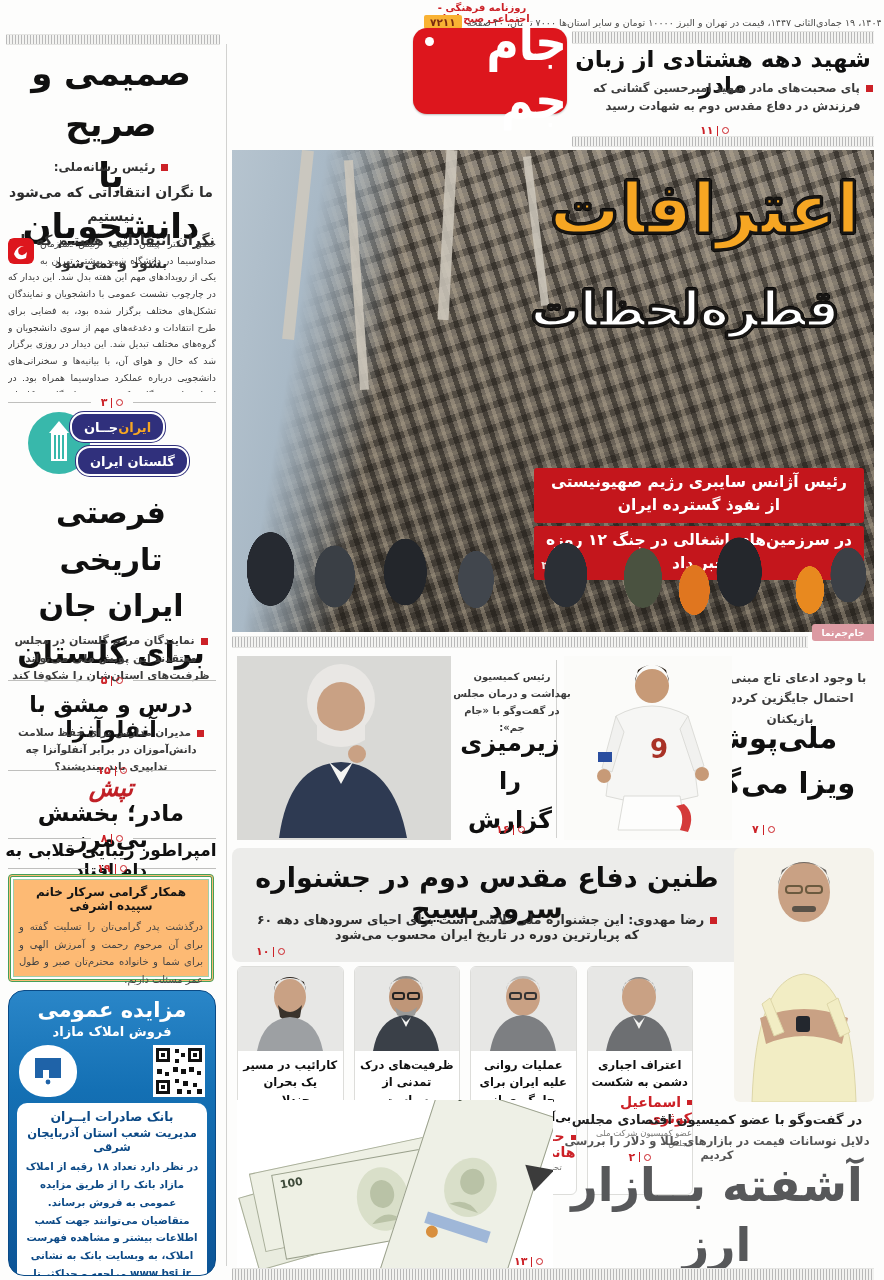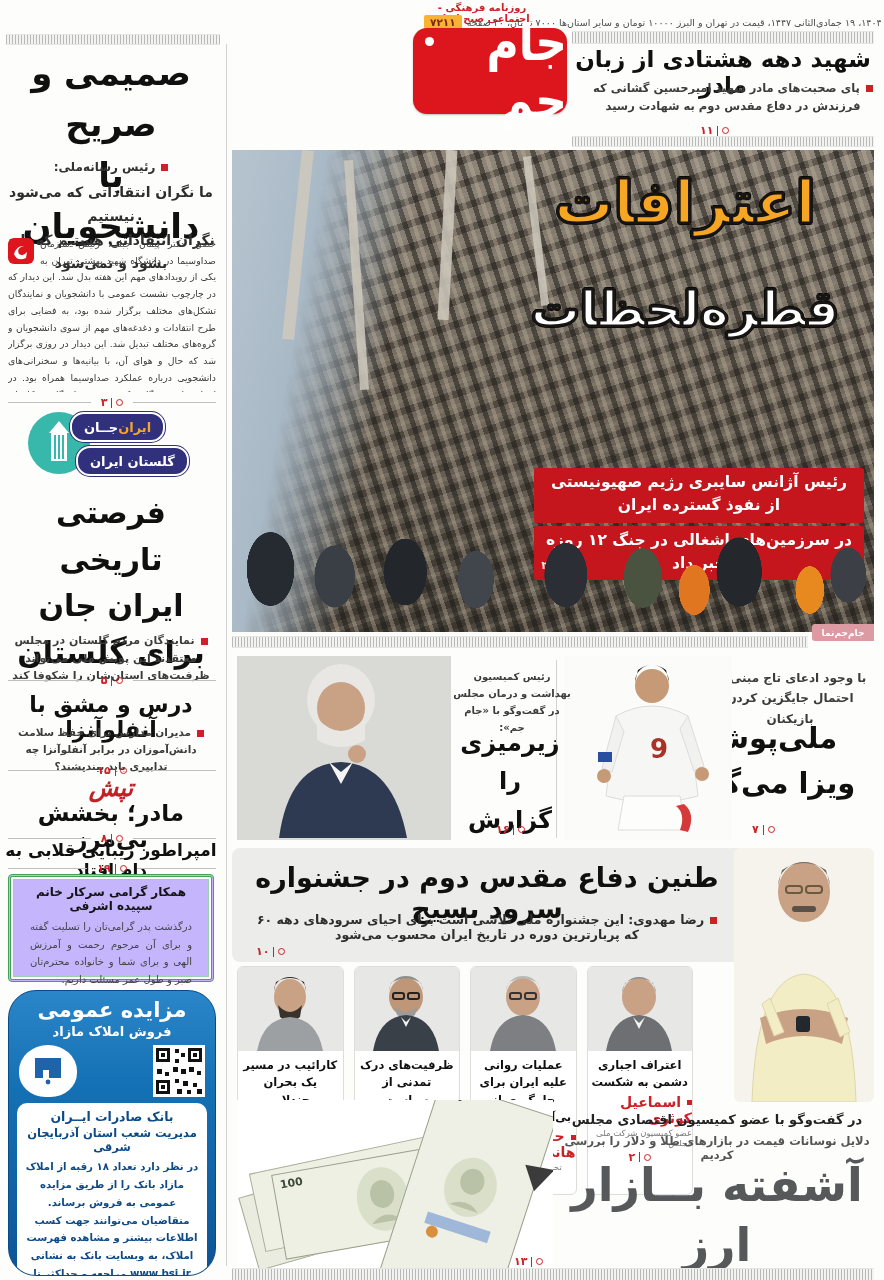--- a/index.html
+++ b/index.html
@@ -25,21 +25,21 @@
                padding:3px 10px 5px;border-radius:3px;line-height:1.5;}
   .card{width:106px;background:#fff;border:1px solid #ddddda;border-radius:6px;overflow:hidden;
         display:flex;flex-direction:column;align-items:center;padding-bottom:6px;}
   .card .por{width:100%;height:84px;background:#e7e7e5;}
   .card .ct{font-size:11.5px;font-weight:bold;line-height:1.5;text-align:center;margin:6px 4px 2px;color:#101010;min-height:34px;}
   .card .cn{font-size:14px;font-weight:bold;color:#cc2127;}
   .card .cr{font-size:8.5px;color:#787876;margin:2px 0 3px;}
   .pill{position:absolute;height:26px;border-radius:14px;background:#30307c;border:2px solid #fff;
         box-shadow:0 0 0 1px #30307c;display:flex;align-items:center;justify-content:center;
         font-size:13px;font-weight:bold;color:#fff;padding:0 12px;white-space:nowrap;}
-  .adbox{background:linear-gradient(180deg,#2a86c8 0%,#1470b4 35%,#0c5496 100%);border-radius:28px;
+  .adbox{background:linear-gradient(180deg,#2a86c8 0%,#1470b4 35%,#0c5496 100%);border-radius:16px;
          color:#fff;overflow:hidden;border:1px solid #0a4a86;}
   .adpanel{background:#fff;border-radius:10px;margin:6px 8px;padding:6px 6px 8px;color:#0d4a86;}
   .beam{position:absolute;background:#cfc9bd;opacity:.85;}
   svg{display:block;}
 </style>
 </head>
 <body>
 
 <div class="page">
 
@@ -76,21 +76,21 @@
        background:
          linear-gradient(100deg,#b6c4cf 0%,#a9b9c6 13%,rgba(169,185,198,0) 26%),
          repeating-linear-gradient(72deg,rgba(25,22,18,.5) 0 5px,rgba(0,0,0,0) 5px 9px,rgba(200,185,160,.35) 9px 13px,rgba(0,0,0,0) 13px 18px),
          repeating-linear-gradient(-18deg,rgba(40,36,30,.45) 0 7px,rgba(0,0,0,0) 7px 12px,rgba(150,140,120,.3) 12px 16px,rgba(0,0,0,0) 16px 22px),
          linear-gradient(180deg,#8d857a 0%,#6f675c 55%,#4c463e 100%);">
     <div class="beam" style="left:60px;top:0;width:12px;height:190px;transform:rotate(6deg);"></div>
     <div class="beam" style="left:120px;top:10px;width:9px;height:230px;transform:rotate(-4deg);"></div>
     <div class="beam" style="left:210px;top:0;width:11px;height:170px;transform:rotate(3deg);"></div>
     <div class="beam" style="left:300px;top:6px;width:8px;height:150px;transform:rotate(-7deg);"></div>
 
-    <div class="abs outline-y" style="right:14px;top:16px;width:350px;text-align:center;font-size:59px;font-weight:bold;line-height:1.25;">اعترافات</div>
+    <div class="abs outline-y" style="right:14px;top:16px;width:350px;text-align:right;font-size:70px;font-weight:bold;line-height:1.25;">اعترافات</div>
     <div class="abs outline-w" style="right:14px;top:128px;width:350px;text-align:center;font-size:49px;font-weight:bold;line-height:1.3;">قطره‌لحظات</div>
 
     <div class="abs" style="right:10px;top:318px;width:330px;text-align:center;">
       <span class="banner-line">رئیس آژانس سایبری رژیم صهیونیستی از نفوذ گسترده ایران</span><br>
       <span class="banner-line" style="margin-top:3px;">در سرزمین‌های اشغالی در جنگ ۱۲ روزه خبر داد</span>
     </div>
     <div class="abs" style="right:310px;top:404px;">
       <span class="pg" style="color:#f0e4de;">
           <span>۲</span>
           <span class="bar" style="background:#f0e4de;"></span>
@@ -205,21 +205,21 @@
   <div class="abs ttl c" style="left:2px;top:840px;width:218px;font-size:17px;">امپراطور زیبایی قلابی به دام افتاد</div>
   <div class="abs srule" style="left:8px;top:862px;width:208px;">
     <span class="pg">
         <span>۱۹</span>
         <span class="bar"></span>
         <span class="ring"></span>
       </span>
   </div>
 
   <div class="abs" style="left:8px;top:874px;width:206px;height:108px;border:3px double #45a05a;border-radius:4px;
-       box-shadow:inset 0 0 0 2px #fff, inset 0 0 0 3px #9ecfac;background:#c4b5fd;padding:6px 19px;box-sizing:border-box;">
+       box-shadow:inset 0 0 0 2px #fff, inset 0 0 0 3px #9ecfac;background:#fdba74;padding:6px 8px;box-sizing:border-box;">
     <div class="c bold" style="font-size:12px;margin-top:2px;">همکار گرامی سرکار خانم سپیده اشرفی</div>
     <div style="font-size:10px;line-height:1.75;color:#444;margin-top:5px;text-align:justify;">درگذشت پدر گرامی‌تان را تسلیت گفته و برای آن مرحوم رحمت و آمرزش الهی و برای شما و خانواده محترم‌تان صبر و طول عمر مسئلت داریم.</div>
     <div class="bold" style="font-size:8.5px;margin-top:2px;">مسیر فرهنگی مطبوعاتی جام جم</div>
   </div>
 
   <div class="abs adbox" style="left:8px;top:990px;width:206px;height:284px;">
     <div class="c bold" style="font-size:21px;margin-top:7px;letter-spacing:1px;">مزایده عمومی</div>
     <div class="c bold" style="font-size:13px;margin-top:2px;">فروش املاک مازاد</div>
     <div style="display:flex;align-items:center;justify-content:space-between;padding:6px 10px 0;">
       <span>

